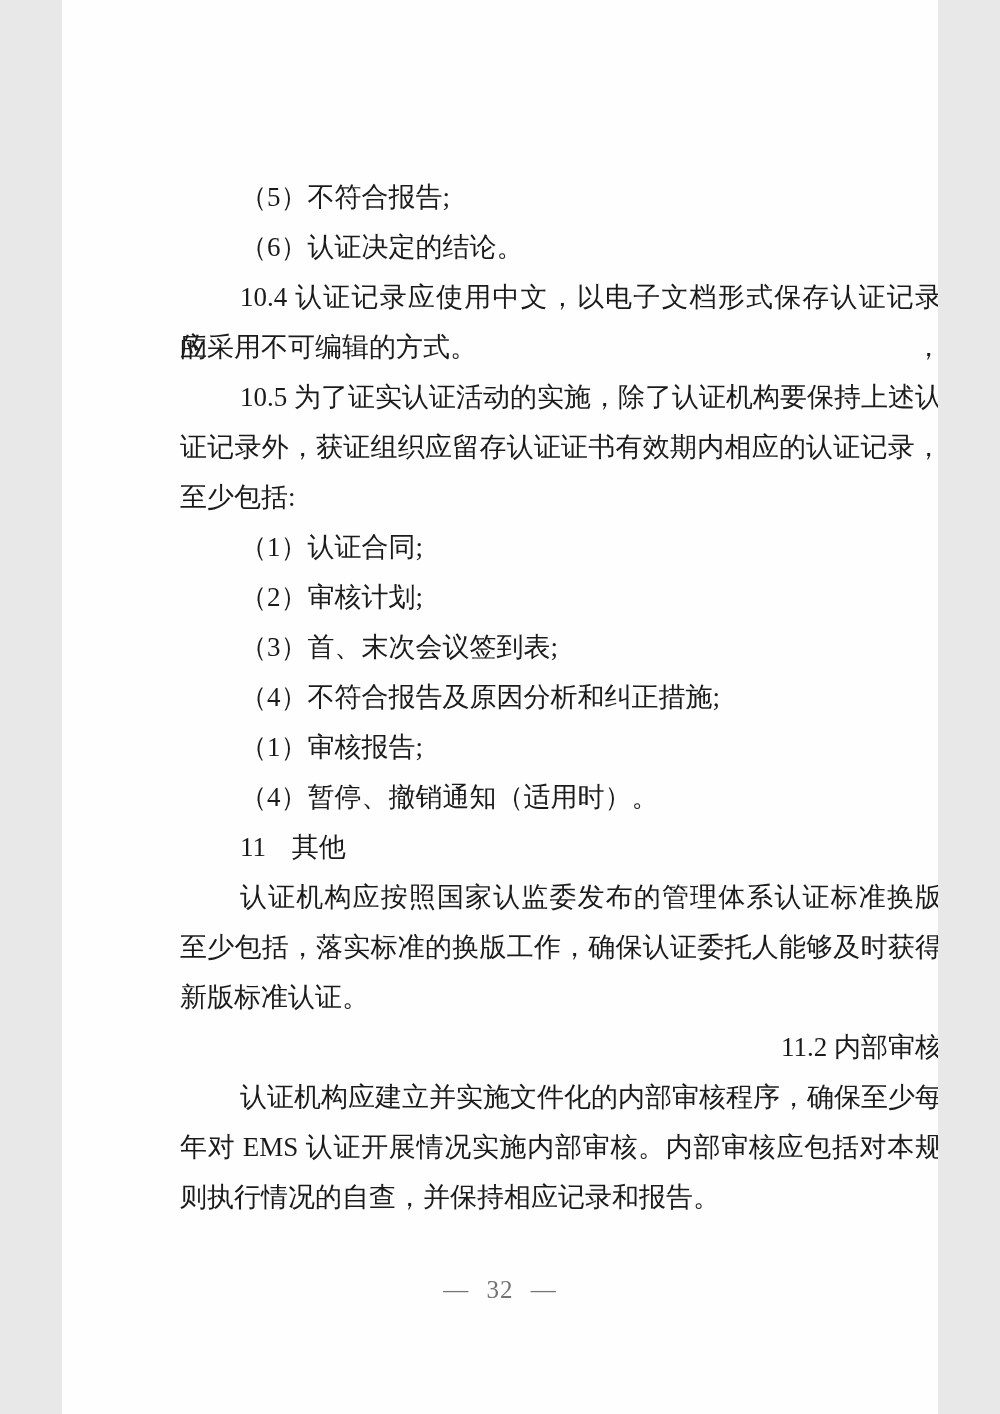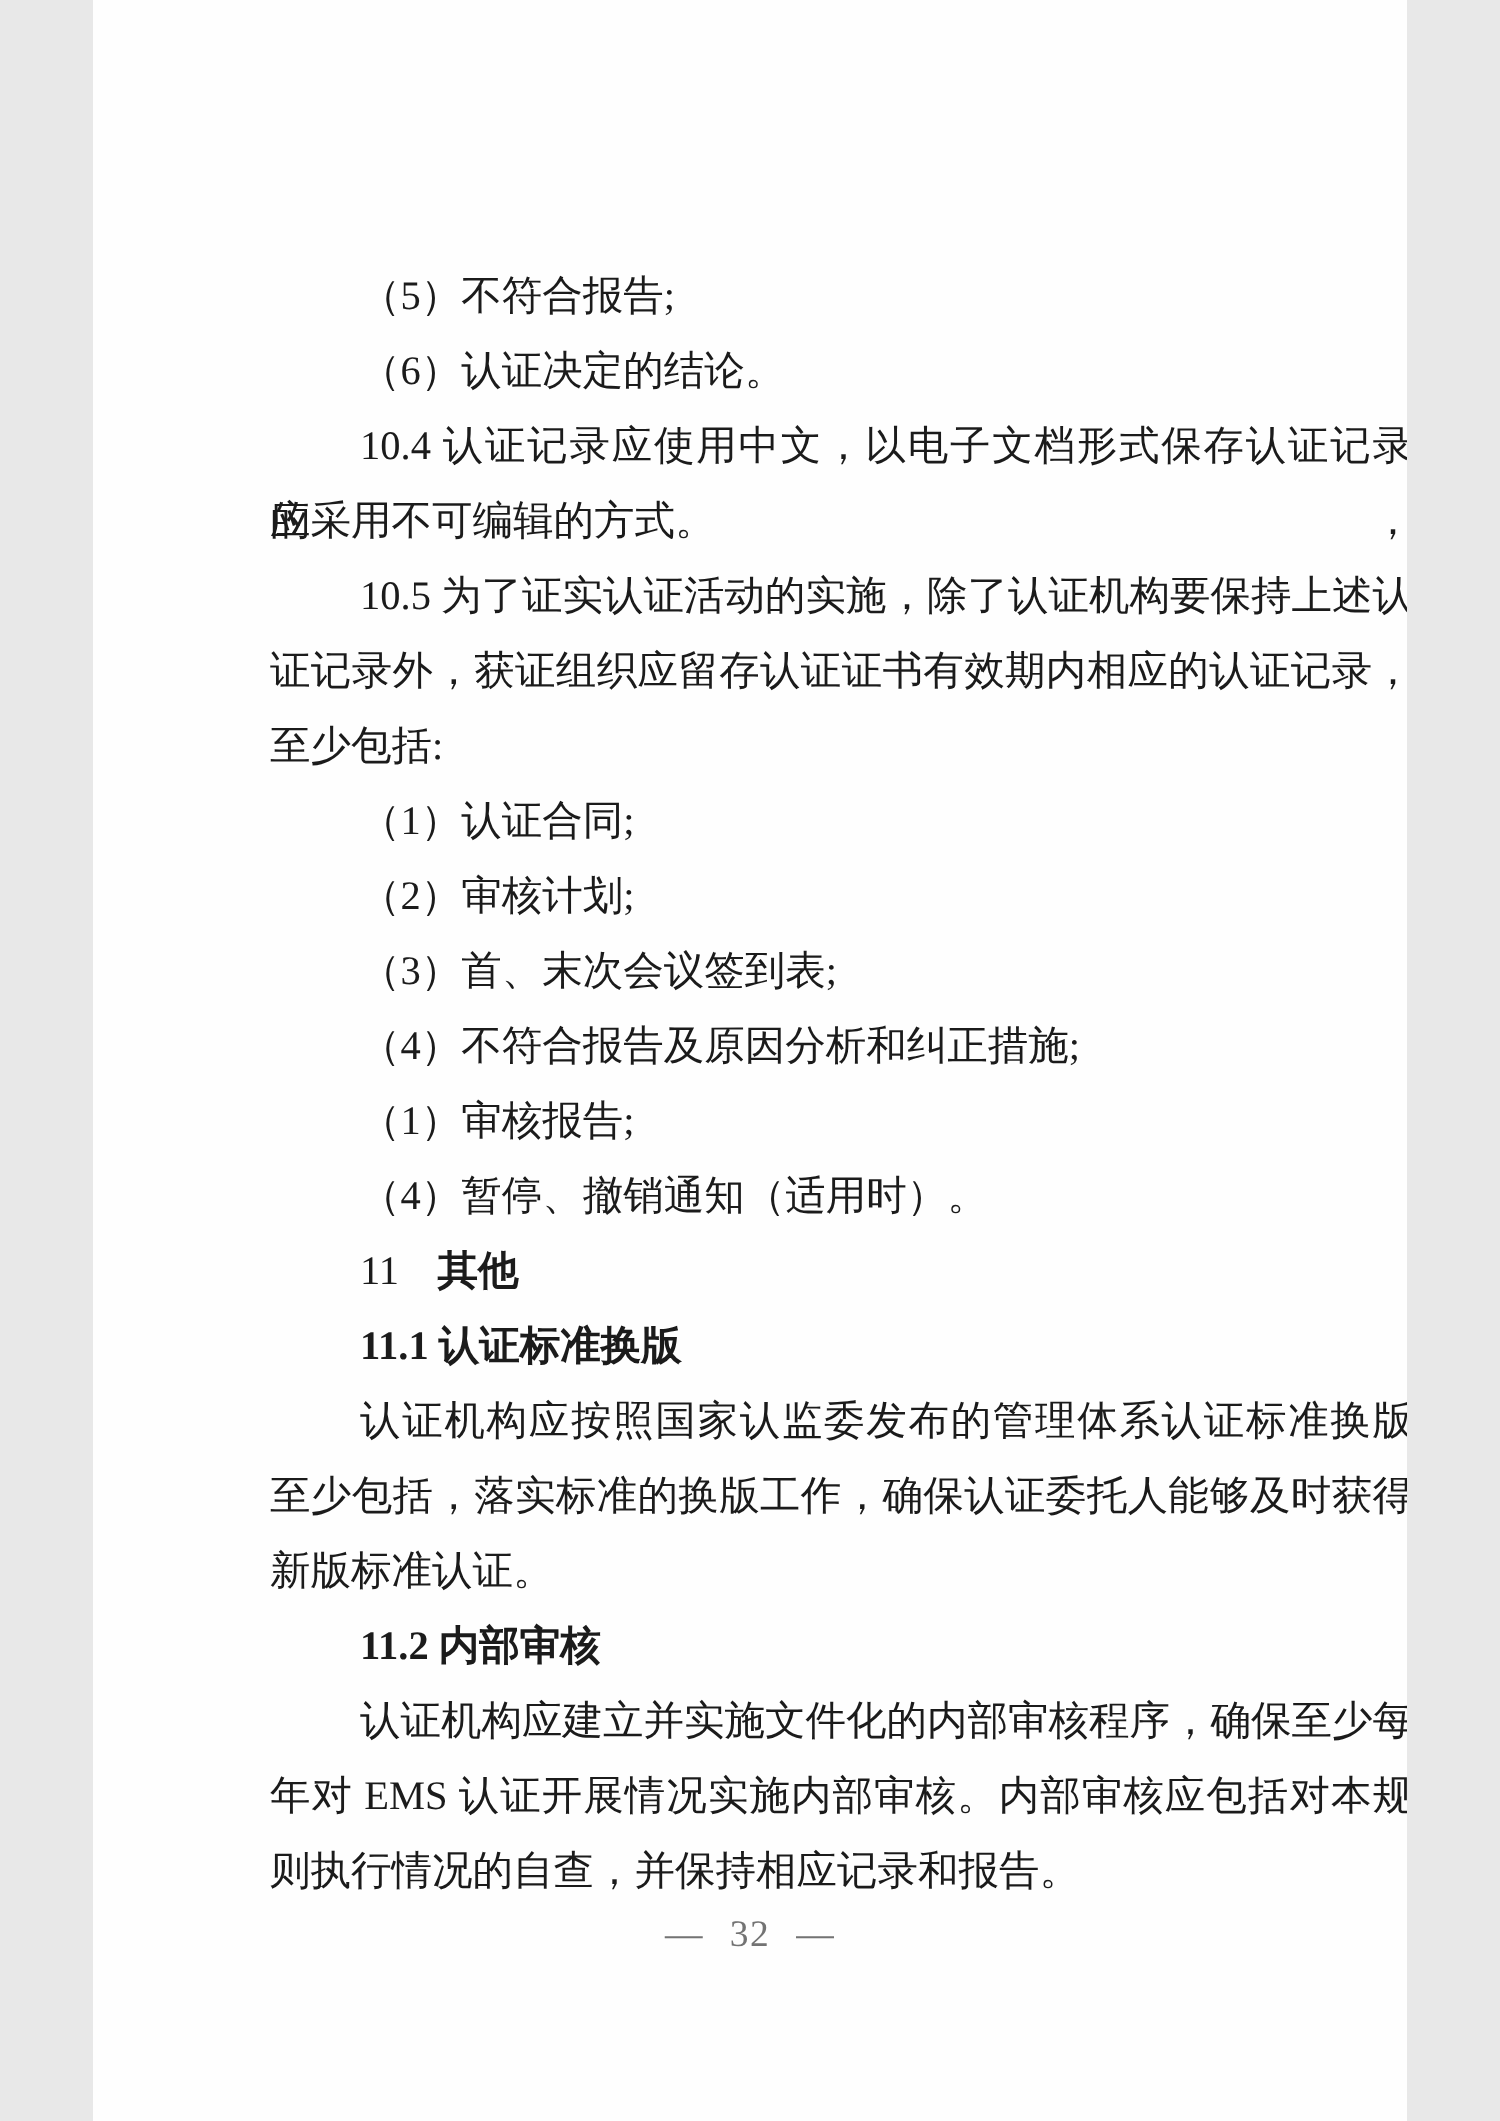--- a/index.html
+++ b/index.html
@@ -33,21 +33,22 @@
   .line.indent {
     text-indent: 60px;
   }
   .line.justify {
     white-space: normal;
     text-align: justify;
     text-align-last: justify;
     overflow: visible;
   }
   .line.bold, .part.bold {
-    font-weight: 700;
+    font-weight: 400;
+    text-align: right;
   }
   .part.gap {
     margin-left: 0.95em;
   }
   .footer {
     position: absolute;
     left: 0;
     top: 1276px;
     width: 100%;
     text-align: center;
@@ -71,21 +72,20 @@
       <div class="line indent justify">10.5 为了证实认证活动的实施，除了认证机构要保持上述认</div>
       <div class="line justify">证记录外，获证组织应留存认证证书有效期内相应的认证记录，</div>
       <div class="line">至少包括:</div>
       <div class="line indent">（1）认证合同;</div>
       <div class="line indent">（2）审核计划;</div>
       <div class="line indent">（3）首、末次会议签到表;</div>
       <div class="line indent">（4）不符合报告及原因分析和纠正措施;</div>
       <div class="line indent">（1）审核报告;</div>
       <div class="line indent">（4）暂停、撤销通知（适用时）。</div>
       <div class="line indent"><span class="part">11</span><span class="part bold gap">其他</span></div>
-      <div class="line indent bold">11.1 认证标准换版</div>
       <div class="line indent justify">认证机构应按照国家认监委发布的管理体系认证标准换版</div>
       <div class="line justify">至少包括，落实标准的换版工作，确保认证委托人能够及时获得</div>
       <div class="line">新版标准认证。</div>
       <div class="line indent bold">11.2 内部审核</div>
       <div class="line indent justify">认证机构应建立并实施文件化的内部审核程序，确保至少每</div>
       <div class="line justify">年对 EMS 认证开展情况实施内部审核。内部审核应包括对本规</div>
       <div class="line">则执行情况的自查，并保持相应记录和报告。</div>
     </div>
   <div class="footer">
     <span>— 32 —</span>

